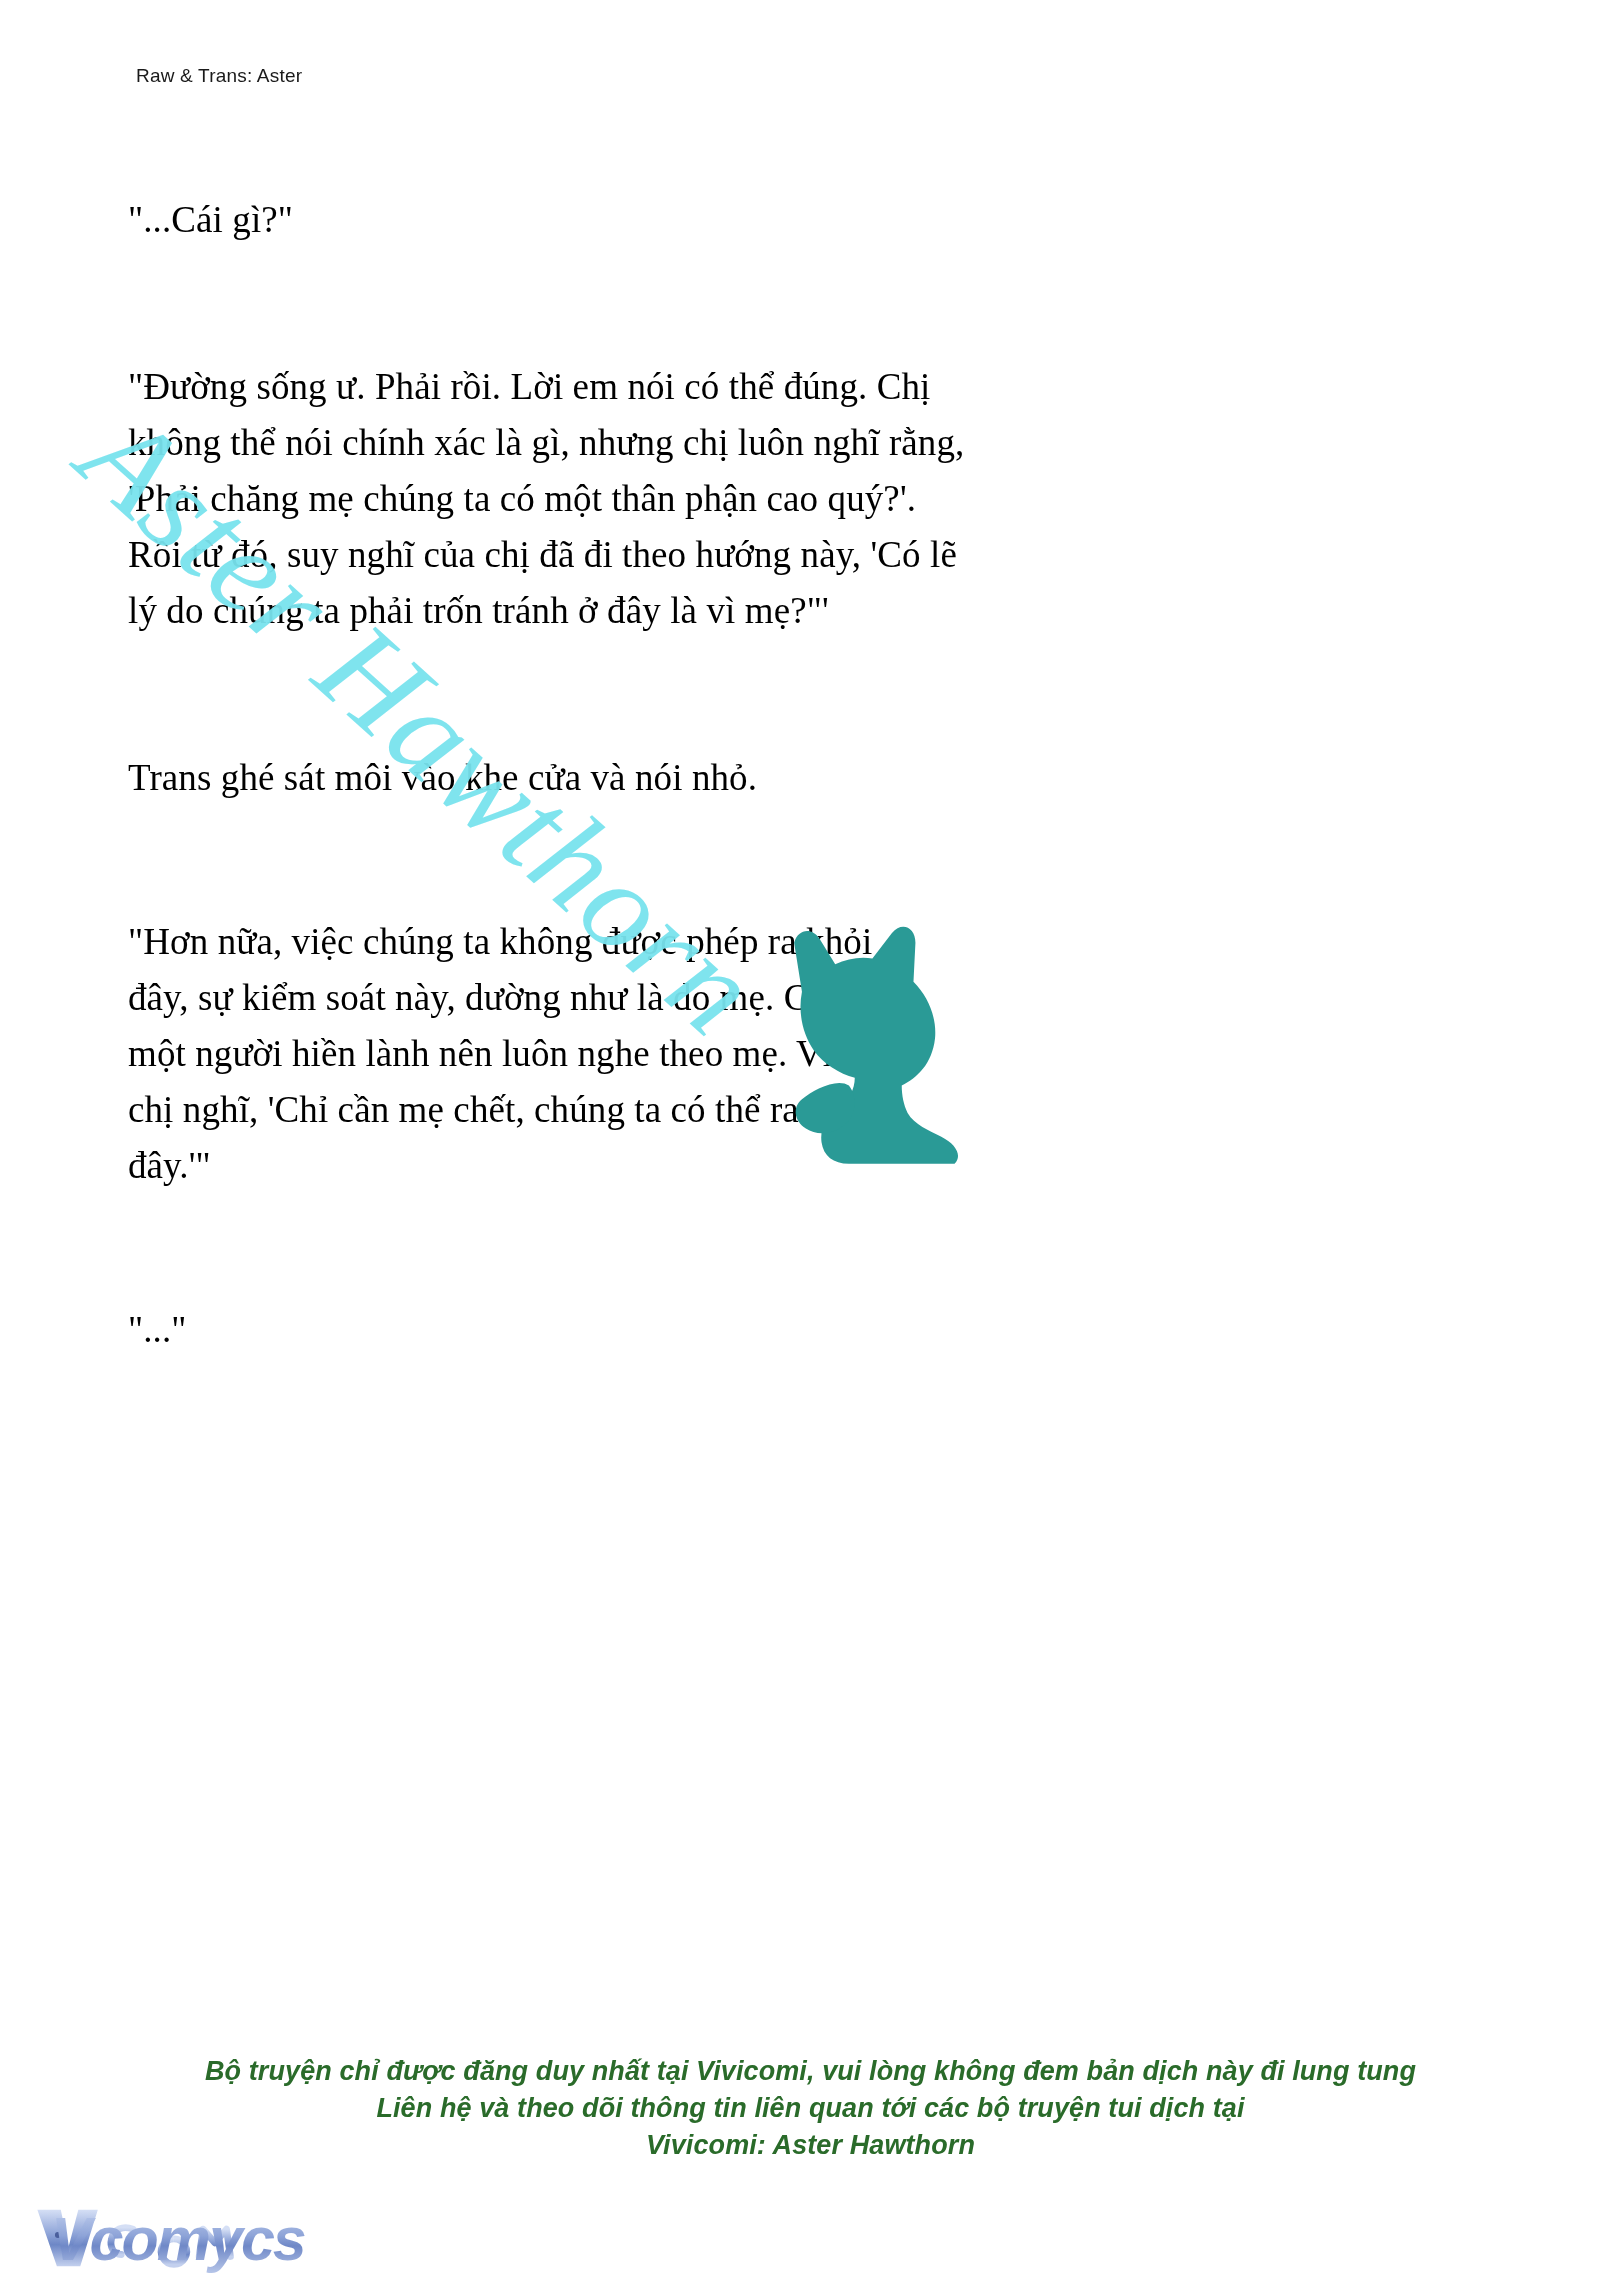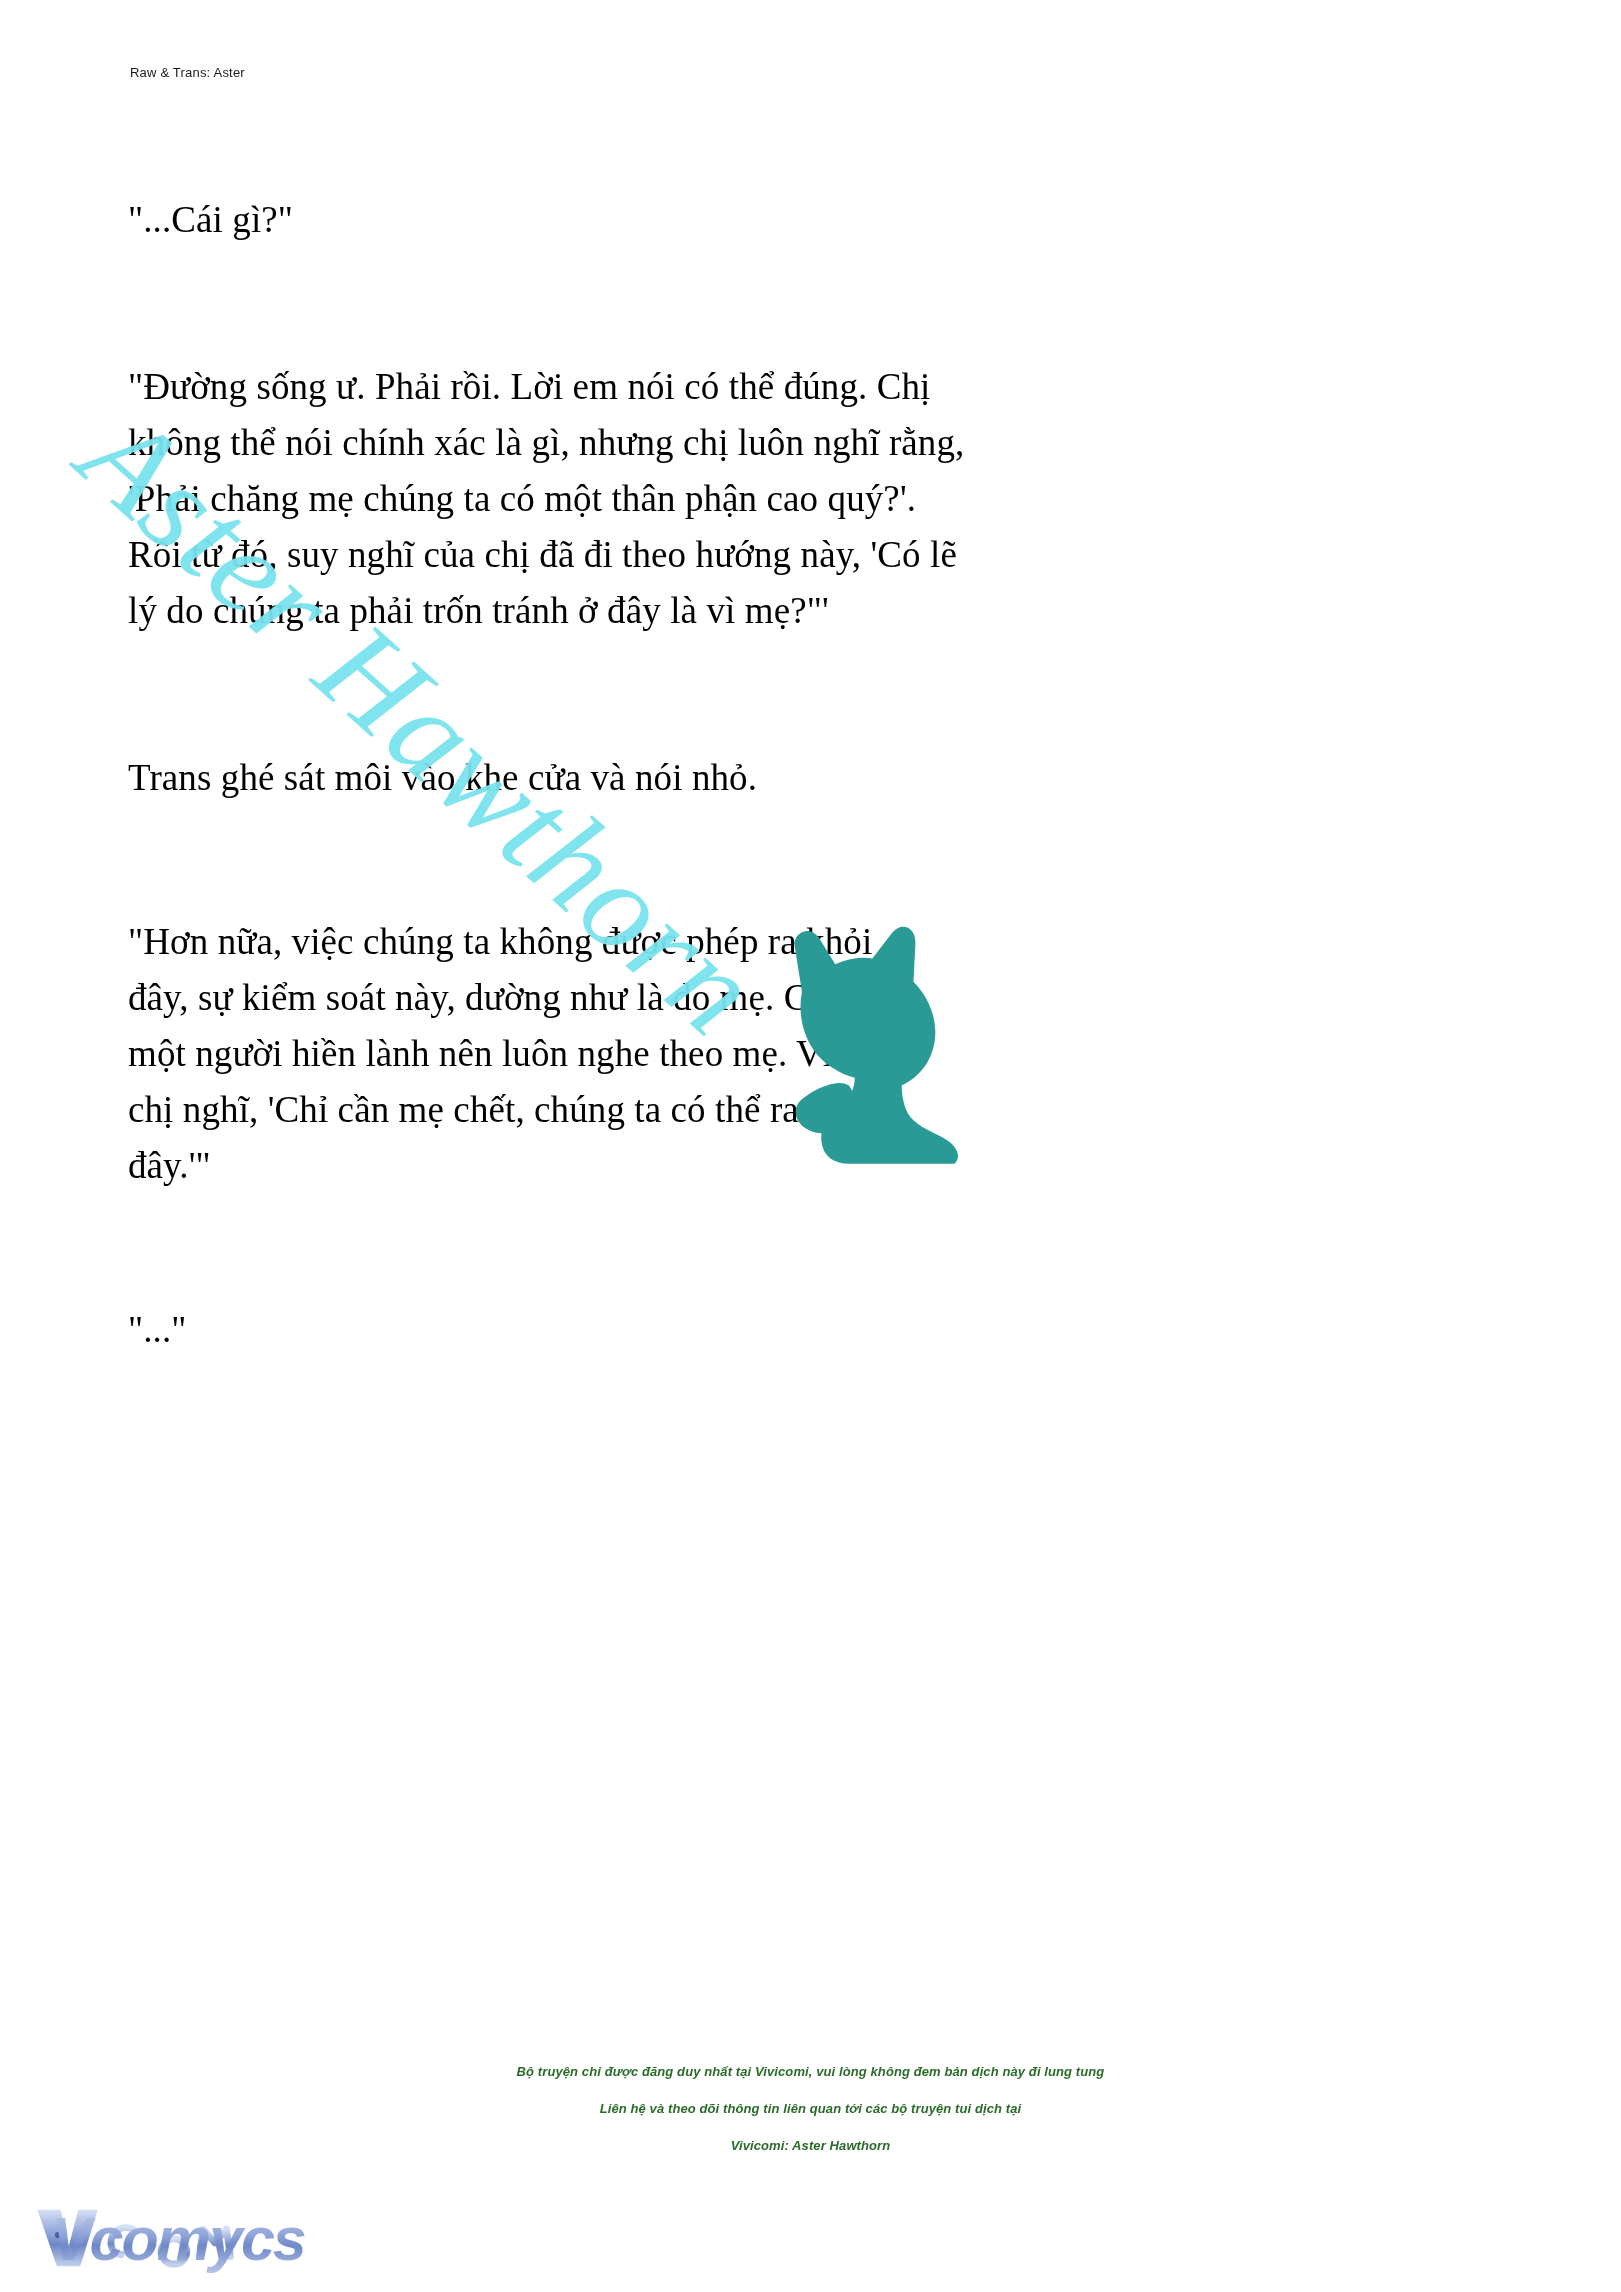--- a/index.html
+++ b/index.html
@@ -17,24 +17,24 @@
 
   .page {
     position: absolute;
     inset: 0;
     background: #ffffff;
   }
 
   
   .header {
     position: absolute;
-    left: 130px;
+    left: 136px;
     top: 65px;
     font-family: "Liberation Sans", "DejaVu Sans", sans-serif;
-    font-size: 13px;
+    font-size: 19px;
     color: #1a1a1a;
     letter-spacing: 0.2px;
     white-space: nowrap;
   }
 
   
   .body-text {
     position: absolute;
     left: 128px;
     top: 192px;
@@ -93,21 +93,21 @@
     left: 0;
     top: 2053px;
     width: 1621px;
     text-align: center;
     font-family: "Liberation Sans", "DejaVu Sans", sans-serif;
     color: #2a6b2a;
     font-weight: bold;
     font-style: italic;
   }
   .footer-line {
-    font-size: 13px;
+    font-size: 27px;
     line-height: 37px;
     letter-spacing: 0.1px;
   }
 
   
   .logo {
     position: absolute;
     left: 27.4px;
     top: 2196px;
     width: 245px;

